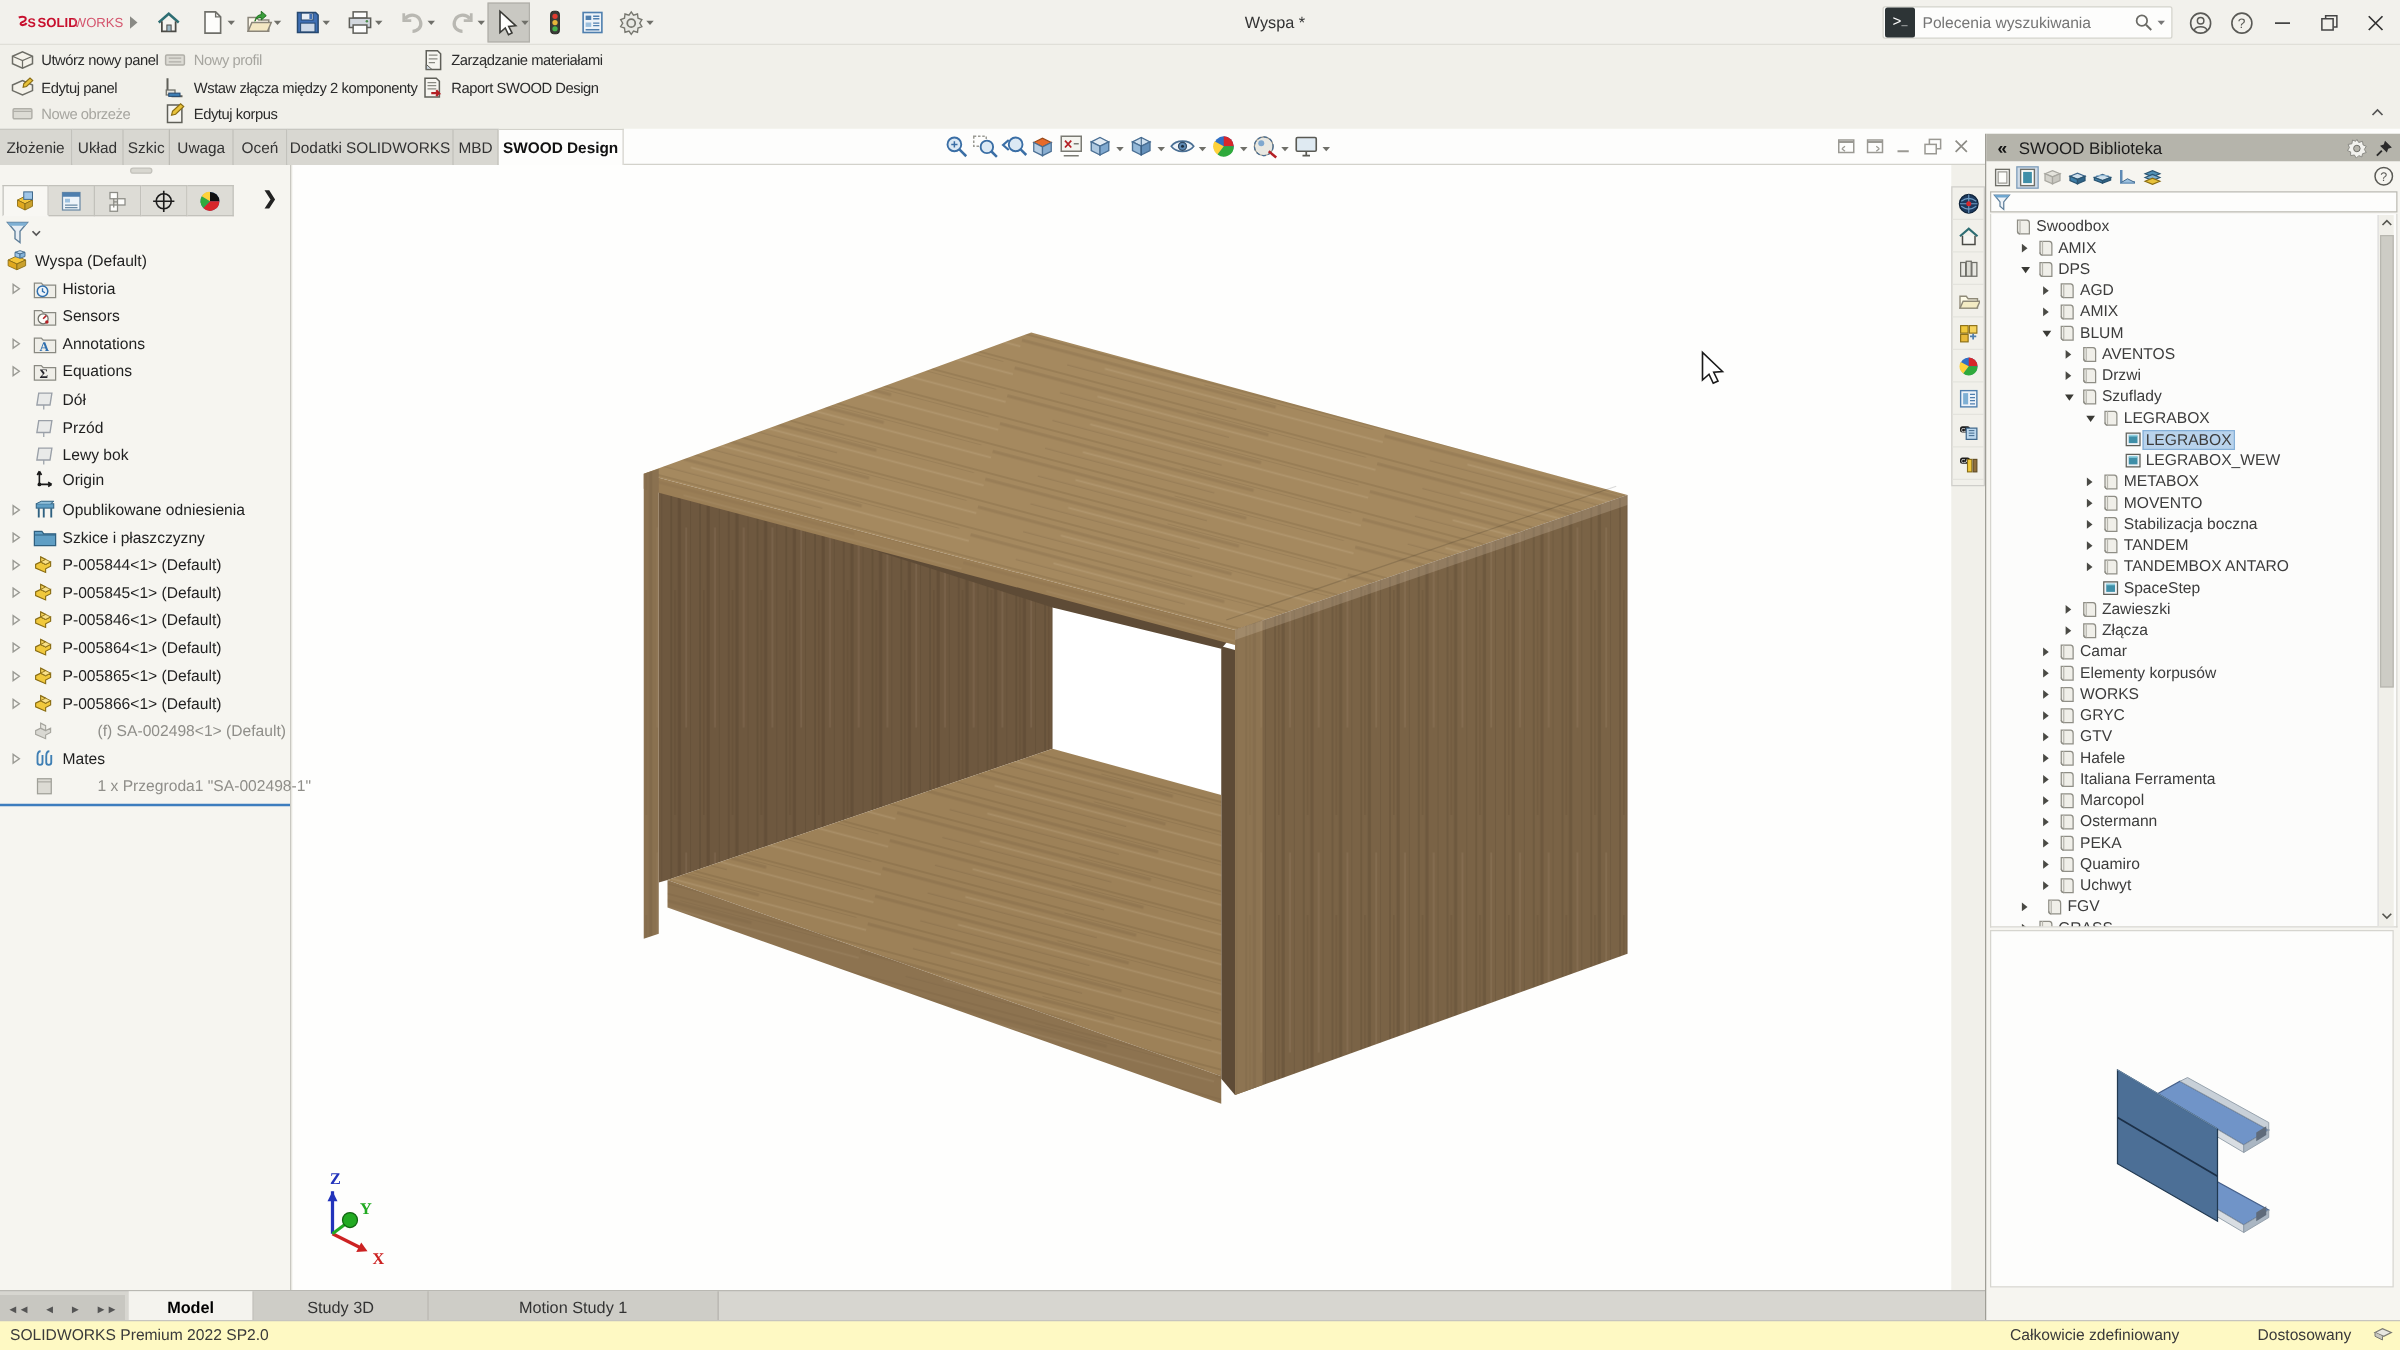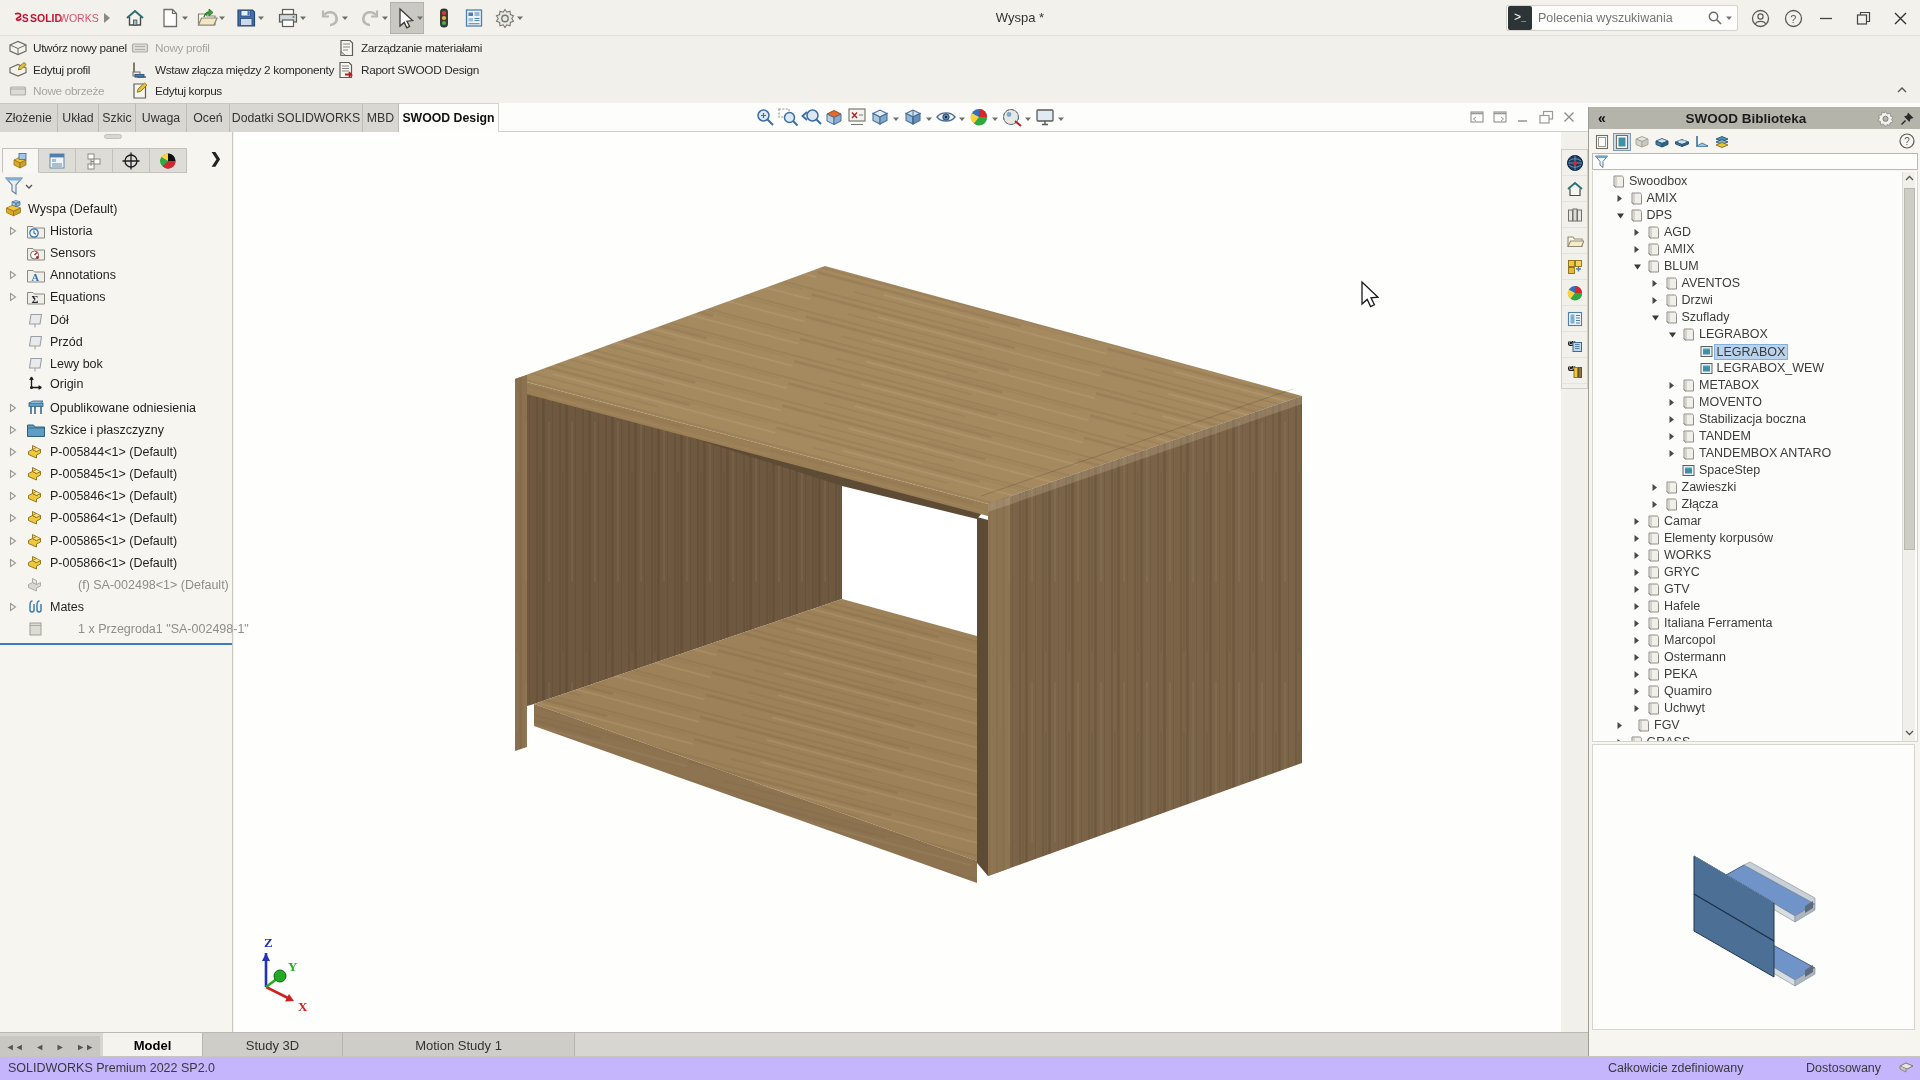--- a/index.html
+++ b/index.html
@@ -55,42 +55,42 @@
   
   #viewport { left:234px; top:0; width:1327px; height:900px; background:#fefefd; }
 
   
   #taskstrip { left:1561px; top:17px; width:27px; height:240px; background:#f1f0ea; border:1px solid #cfceca; }
   .ts-icon { width:25px; height:26px; display:flex; align-items:center; justify-content:center; border-bottom:1px solid #e4e3dd; }
 
   
   #right-panel { left:1588px; top:-25px; width:332px; height:949px; background:#f6f5f0; border-left:1px solid #9f9e96; }
   #rp-header { left:0; top:0; width:331px; height:22px; background:#b5b4ab; display:flex; align-items:center; }
-  #rp-title { flex:1; text-align:center; font-weight:bold; font-size:13.5px; color:#1c1c1c; }
+  #rp-title { flex:1; text-align:left; font-weight:normal; font-size:13.5px; color:#1c1c1c; }
   #rp-collapse { width:26px; text-align:center; font-size:14px; color:#111; font-weight:bold; }
   #rp-toolbar { left:4px; top:25px; height:20px; display:flex; gap:2px; align-items:center; }
   .rp-tool { width:18px; height:18px; display:flex; align-items:center; justify-content:center; }
   .rp-tool.sel { background:#cfdce9; border:1px solid #7e9cb8; }
   #rp-help { left:310px; top:26px; }
   #rp-filter { left:3px; top:46px; width:326px; height:17px; background:#fdfdfc; border:1px solid #bab9b1; display:flex; align-items:center; }
   #rp-tree { left:3px; top:64px; width:326px; height:571px; background:#fcfcfb; border:1px solid #d6d5cf; border-top:none; overflow:hidden; }
   .lib-row { position:absolute; height:17px; display:flex; align-items:center; white-space:nowrap; font-size:12.5px; color:#3c3c3c; }
   .lib-row .lbl { padding:0 3px 1px 3px; }
   .lib-row.sel .lbl { background:#b9d3ec; border:1px solid #86b0d8; padding:0 2px 0 2px; }
   .lib-arrow { position:absolute; width:9px; height:9px; }
   #rp-scroll { left:313px; top:65px; width:13px; height:569px; background:#f0efe9; border-left:1px solid #ddd; }
   #rp-thumb { left:1px; top:16px; width:11px; height:362px; background:#cdccc5; border:1px solid #b8b7b0; }
   #rp-preview { left:3px; top:637px; width:323px; height:286px; background:#fdfdfc; border:1px solid #d6d5cf; }
 
   
   #doctabs { left:0; top:1032px; width:1588px; height:24px; background:#d7d6d0; border-top:1px solid #b9b8b2; }
   #tab-scroller { left:0; top:3px; width:100px; height:21px; background:#c8c7c1; display:flex; align-items:center; justify-content:space-around; color:#555; font-size:9px; }
   .dtab { position:absolute; top:0; height:24px; display:flex; align-items:center; justify-content:center; font-size:13px; color:#333; background:#cecdc7; border-right:1px solid #b5b4ae; }
   .dtab.active { background:#f4f3ee; font-weight:bold; color:#000; }
-  #statusbar { left:0; top:1056px; width:1920px; height:24px; background:#c4b5fd; border-top:1px solid #c6c5bf; font-size:12.5px; color:#3a3a3a; }
+  #statusbar { left:0; top:1056px; width:1920px; height:24px; background:#fef9c3; border-top:1px solid #c6c5bf; font-size:12.5px; color:#3a3a3a; }
   #status-left { left:8px; top:4px; }
   #status-defined { left:1608px; top:4px; }
   #status-custom { left:1806px; top:4px; }
   #status-icon { left:1898px; top:3px; }
 </style>
 </head>
 <body>
 
 <div class="abs" id="titlebar">
   <div class="abs" id="logo">
@@ -302,21 +302,21 @@
       </span>
       <span>Zarządzanie materiałami</span>
     </div>
     <div class="rib-item " style="left:8px; top:23px">
       <span class="i">
         <svg width="20" height="20" viewBox="0 0 20 20">
           <path d="M2 8 L10 4.5 L18 8 V12.5 L10 16 L2 12.5 Z" fill="#f4f2ea" stroke="#6d6d66" stroke-width="1.2"></path>
           <path d="M11 7 L16 2.5 L18.2 4.5 L13.2 9.2 L10.5 9.8 Z" fill="#e8c23a" stroke="#8a6d14" stroke-width=".9"></path>
         </svg>
       </span>
-      <span>Edytuj profil</span>
+      <span>Edytuj panel</span>
     </div>
     <div class="rib-item " style="left:130px; top:23px">
       <span class="i">
         <svg width="20" height="20" viewBox="0 0 20 20">
           <path d="M4 2.5 V13 H8 V17 H16" fill="none" stroke="#5f5f58" stroke-width="1.6"></path>
           <rect x="3" y="12" width="7" height="4" fill="#e4e3dc" stroke="#6d6d66" stroke-width="1"></rect>
           <rect x="5" y="14.5" width="9" height="2.6" fill="#3f7fb4" stroke="#27496f" stroke-width=".8"></rect>
         </svg>
       </span>
       <span>Wstaw złącza między 2 komponenty</span>

